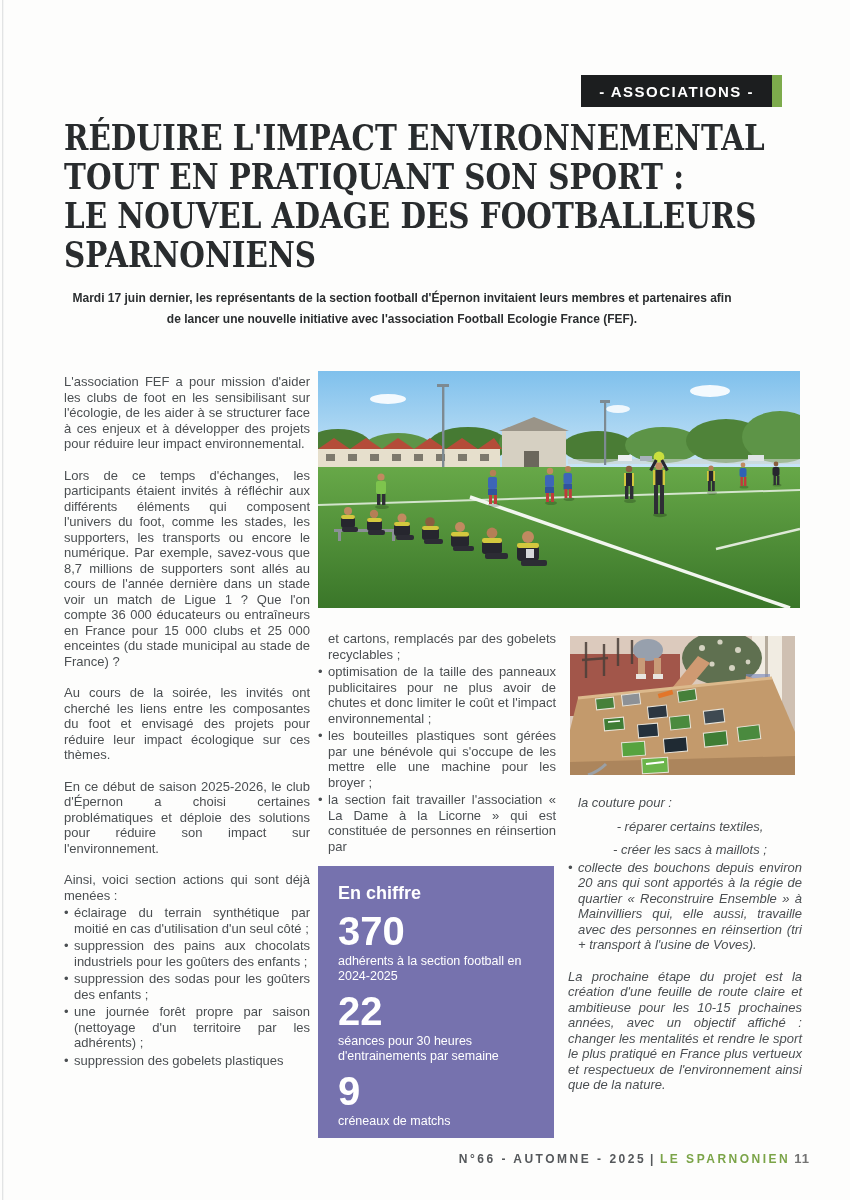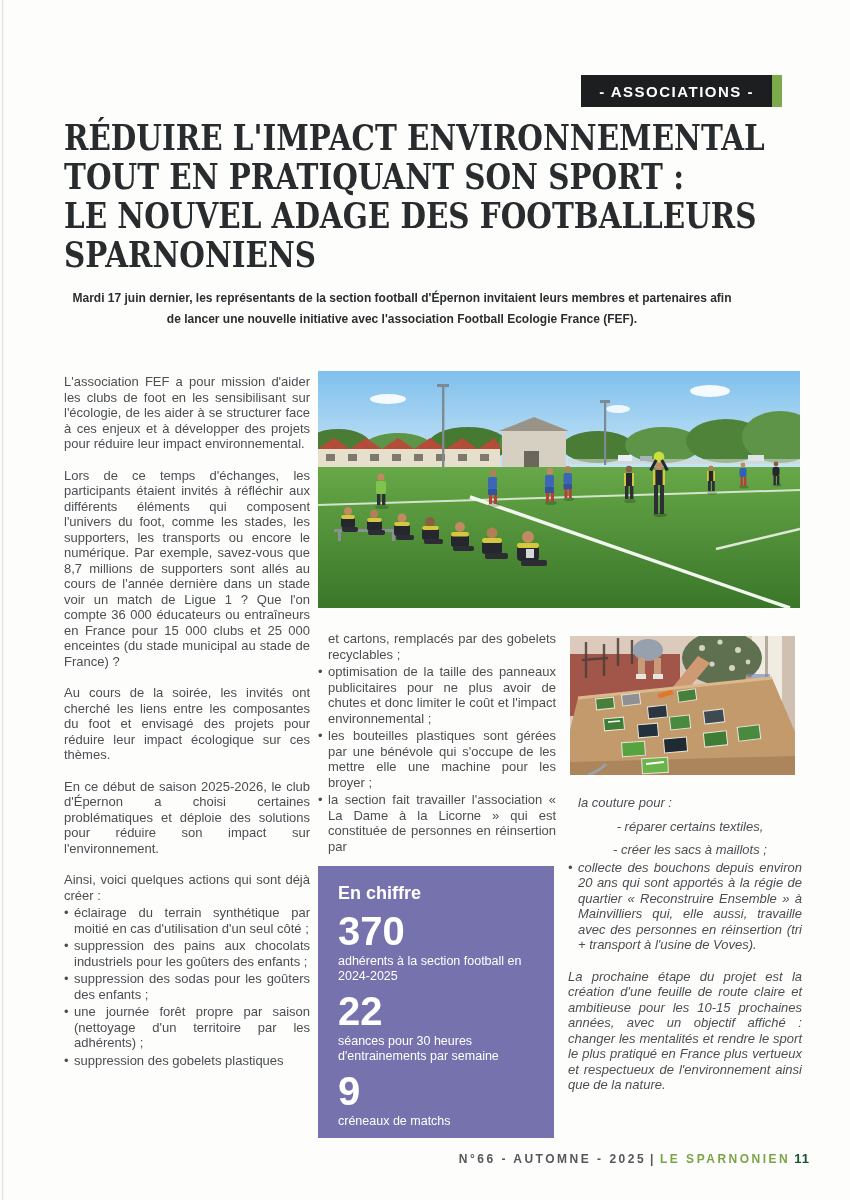--- a/index.html
+++ b/index.html
@@ -60,21 +60,21 @@
   .stat-value{font-size:40px;font-weight:bold;line-height:1.0;margin:7px 0 3px 0;}
   .stat-label{font-size:12.5px;line-height:15px;margin:0 0 4px 0;}
 
   
   .footer{
     position:absolute;top:1151px;right:40px;
     font-size:12px;font-weight:bold;letter-spacing:2.5px;color:#55585b;
     display:flex;align-items:baseline;gap:4px;
   }
   .footer .mag{color:#7ba448;}
-  .footer .pagenum{color:#14532d;letter-spacing:1px;font-size:13px;}
+  .footer .pagenum{color:#737373;letter-spacing:1px;font-size:13px;}
 </style>
 </head>
 <body>
 
 <div class="page">
 
   <div class="badge">
     <div class="badge-box">- ASSOCIATIONS -</div>
     <div class="badge-strip"></div>
   </div>
@@ -271,21 +271,21 @@
         <rect x="455.5" y="105" width="2.4" height="9" fill="#2e2e35"></rect>
         <rect x="459" y="105" width="2.4" height="9" fill="#2e2e35"></rect>
       </g>
   </svg>
 
   <div class="col col-left">
     <p>L'association FEF a pour mission d'aider les clubs de foot en les sensibilisant sur l'écologie, de les aider à se structurer face à ces enjeux et à développer des projets pour réduire leur impact environnemental.</p>
     <p>Lors de ce temps d'échanges, les participants étaient invités à réfléchir aux différents éléments qui composent l'univers du foot, comme les stades, les supporters, les transports ou encore le numérique. Par exemple, savez-vous que 8,7 millions de supporters sont allés au cours de l'année dernière dans un stade voir un match de Ligue 1 ? Que l'on compte 36 000 éducateurs ou entraîneurs en France pour 15 000 clubs et 25 000 enceintes (du stade municipal au stade de France) ?</p>
     <p>Au cours de la soirée, les invités ont cherché les liens entre les composantes du foot et envisagé des projets pour réduire leur impact écologique sur ces thèmes.</p>
     <p>En ce début de saison 2025-2026, le club d'Épernon a choisi certaines problématiques et déploie des solutions pour réduire son impact sur l'environnement.</p>
-    <p class="tight">Ainsi, voici quelques actions qui sont déjà créer :</p>
+    <p class="tight">Ainsi, voici section actions qui sont déjà menées :</p>
     <div class="bullet">
         <span>éclairage du terrain synthétique par moitié en cas d'utilisation d'un seul côté ;</span>
       </div>
     <div class="bullet">
         <span>suppression des pains aux chocolats industriels pour les goûters des enfants ;</span>
       </div>
     <div class="bullet">
         <span>suppression des sodas pour les goûters des enfants ;</span>
       </div>
     <div class="bullet">

